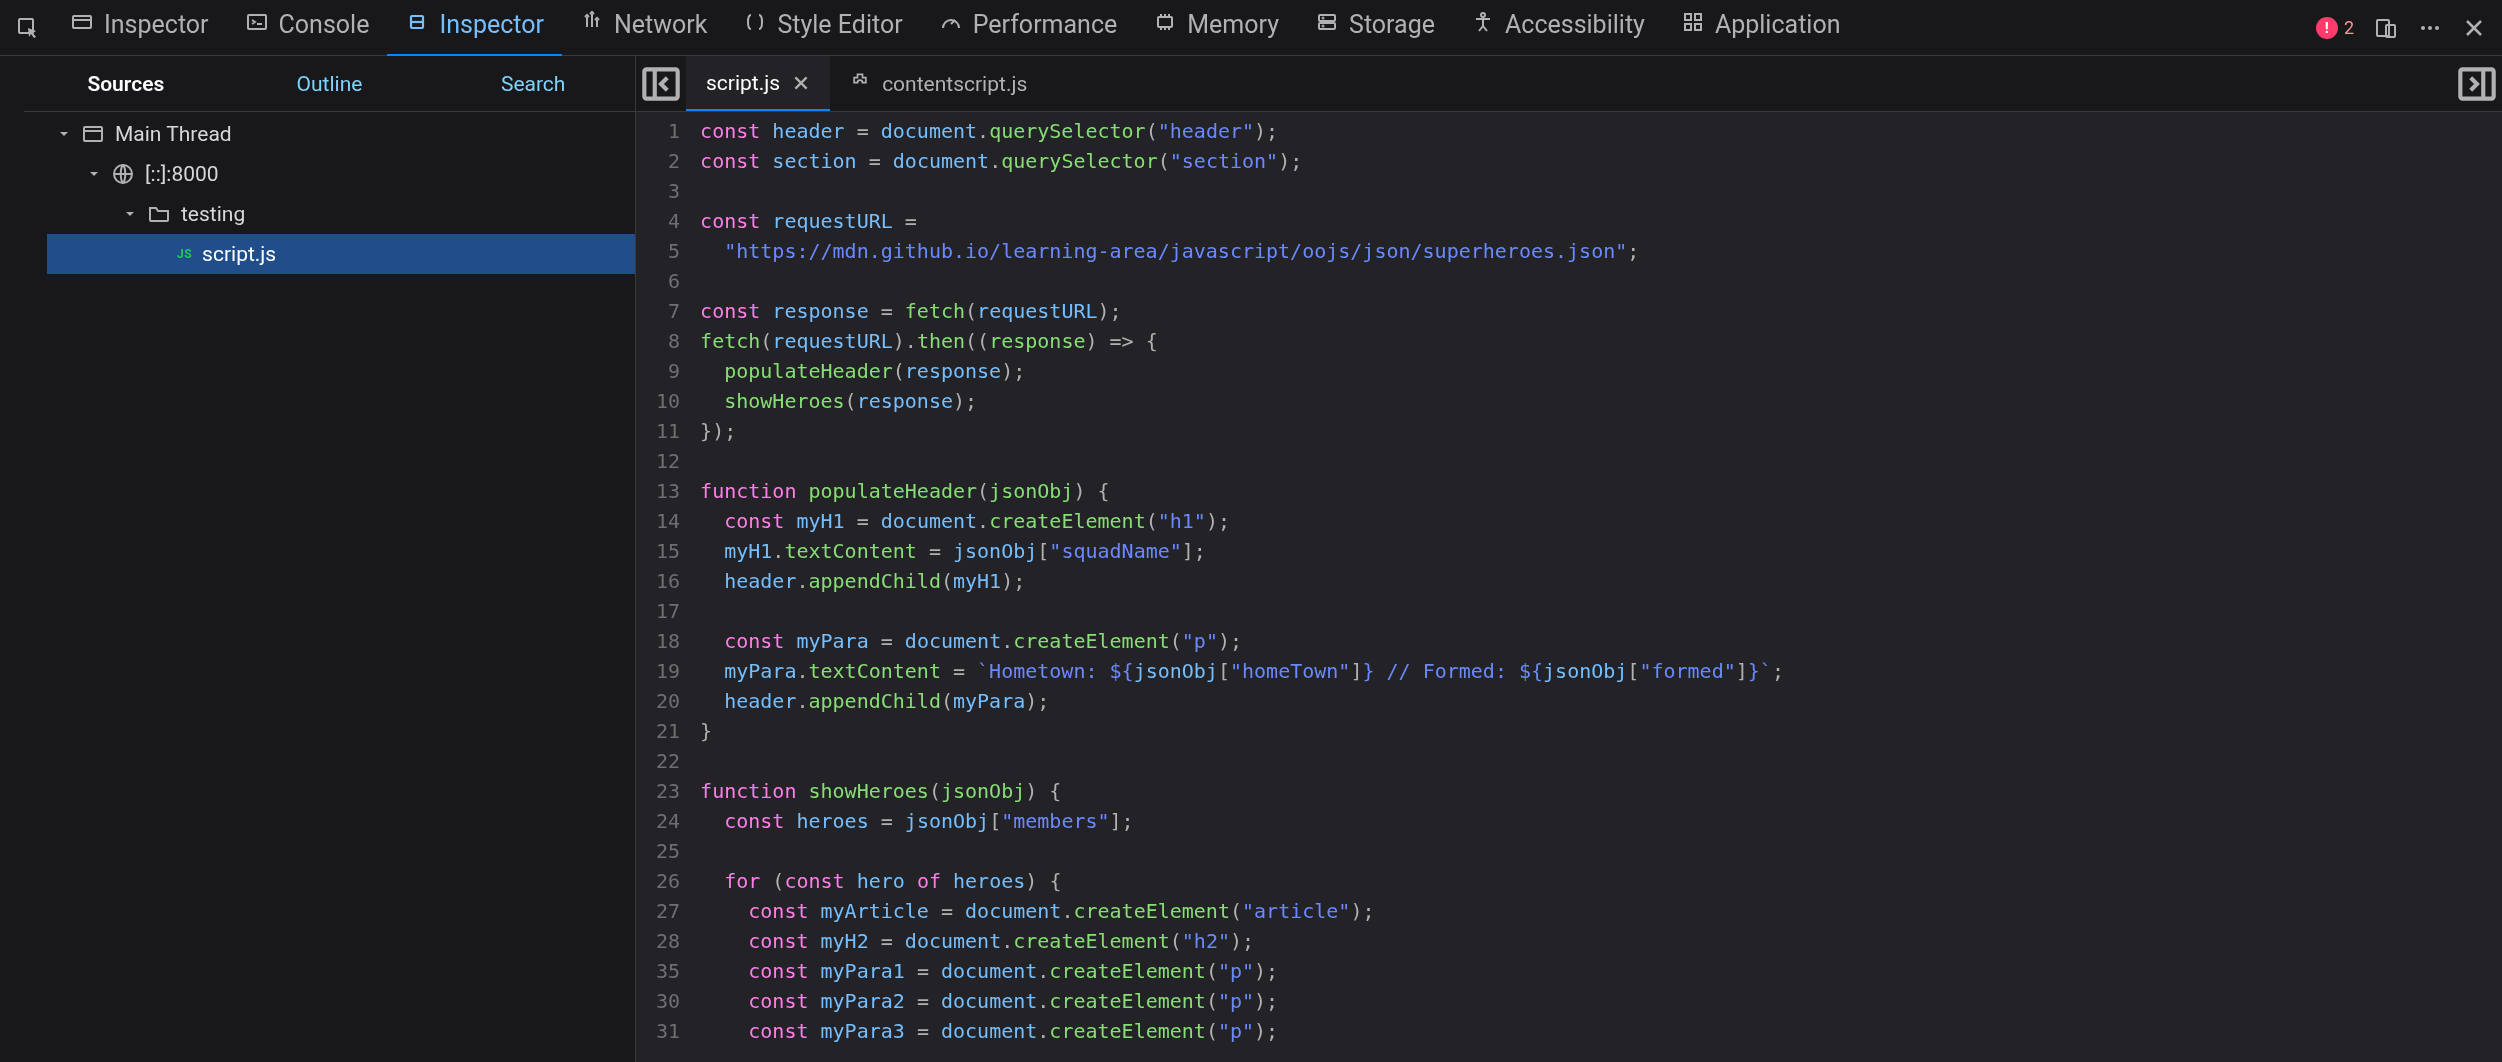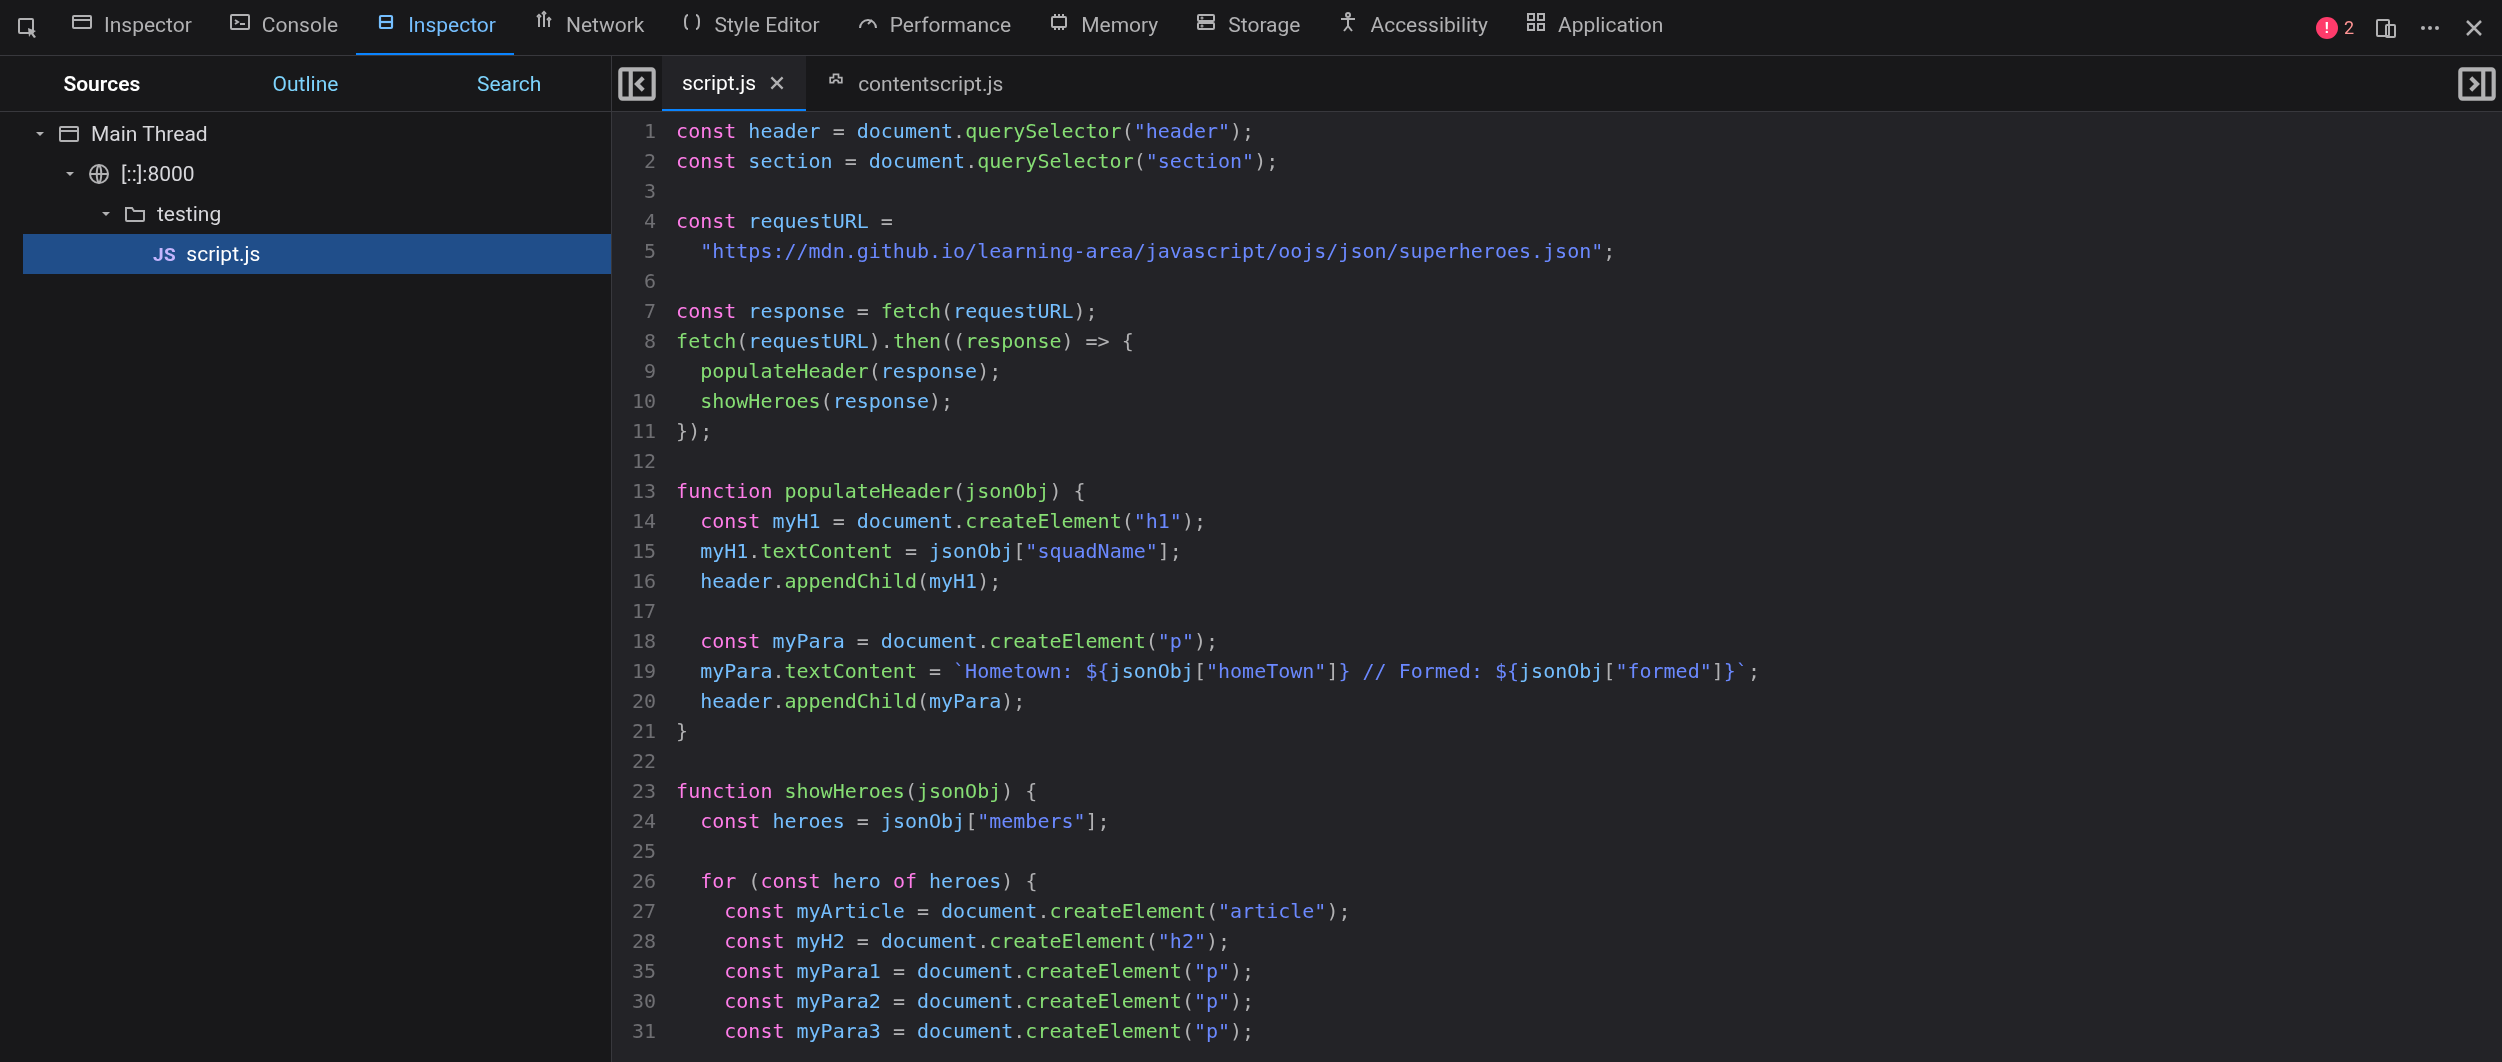--- a/index.html
+++ b/index.html
@@ -24,21 +24,21 @@
     gap: 4px;
   }
   .tool-btn {
     display: flex;
     align-items: center;
     gap: 10px;
     padding: 10px 18px 14px;
     color: #b1b1b3;
     cursor: pointer;
     border-bottom: 2px solid transparent;
-    font-size: 21px;
+    font-size: 25px;
     white-space: nowrap;
   }
   .tool-btn.active {
     color: #75bfff;
     border-bottom: 2px solid #0a84ff;
   }
   .tool-btn svg { width: 24px; height: 24px; flex-shrink: 0; }
   .toolbar-spacer { flex: 1; }
   .icon-btn {
     display: flex;
@@ -67,20 +67,21 @@
     justify-content: center;
     color: #fff;
     font-weight: 700;
     font-size: 15px;
   }
   
   .main {
     flex: 1;
     display: flex;
     min-height: 0;
+    padding-left: 24px;
   }
   
   .left-panel {
     width: 612px;
     border-right: 1px solid #38383d;
     display: flex;
     flex-direction: column;
     background: #18181a;
   }
   .left-tabs {
@@ -131,24 +132,24 @@
   }
   .tree-icon {
     width: 24px;
     height: 24px;
     display: inline-flex;
     align-items: center;
     justify-content: center;
     color: #b1b1b3;
   }
   .js-badge {
-    font-size: 19px;
+    font-size: 12px;
     font-weight: 700;
     background: transparent;
-    color: #c4b5fd;
+    color: #22c55e;
     letter-spacing: 0.5px;
   }
   
   .right-panel {
     flex: 1;
     display: flex;
     flex-direction: column;
     min-width: 0;
   }
   .file-tabs {

